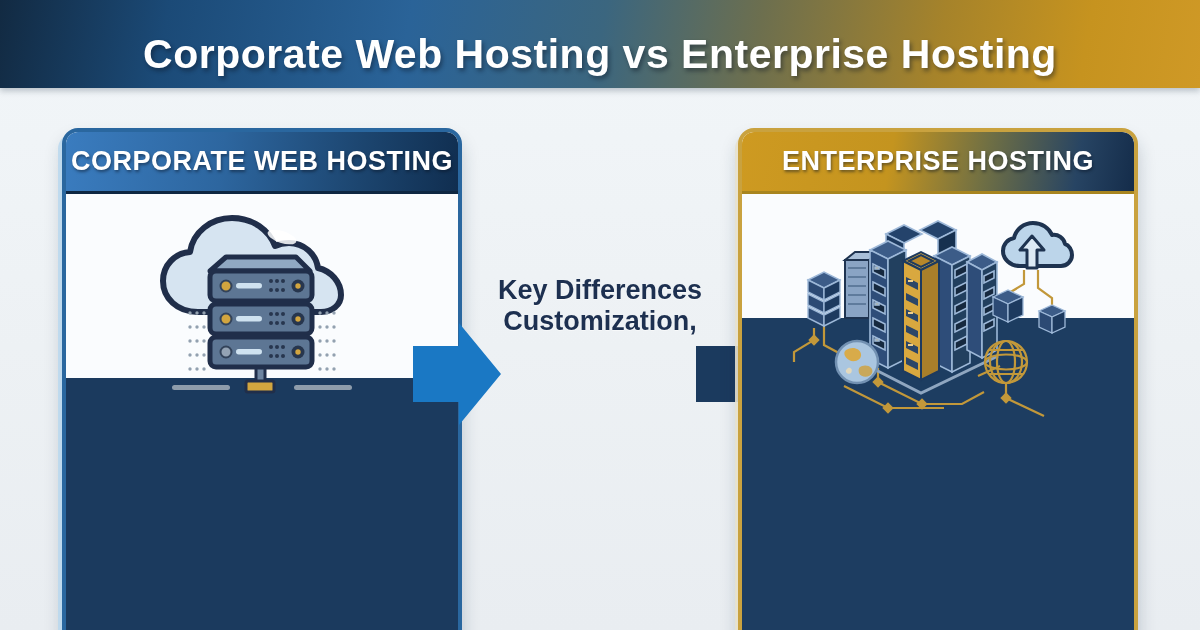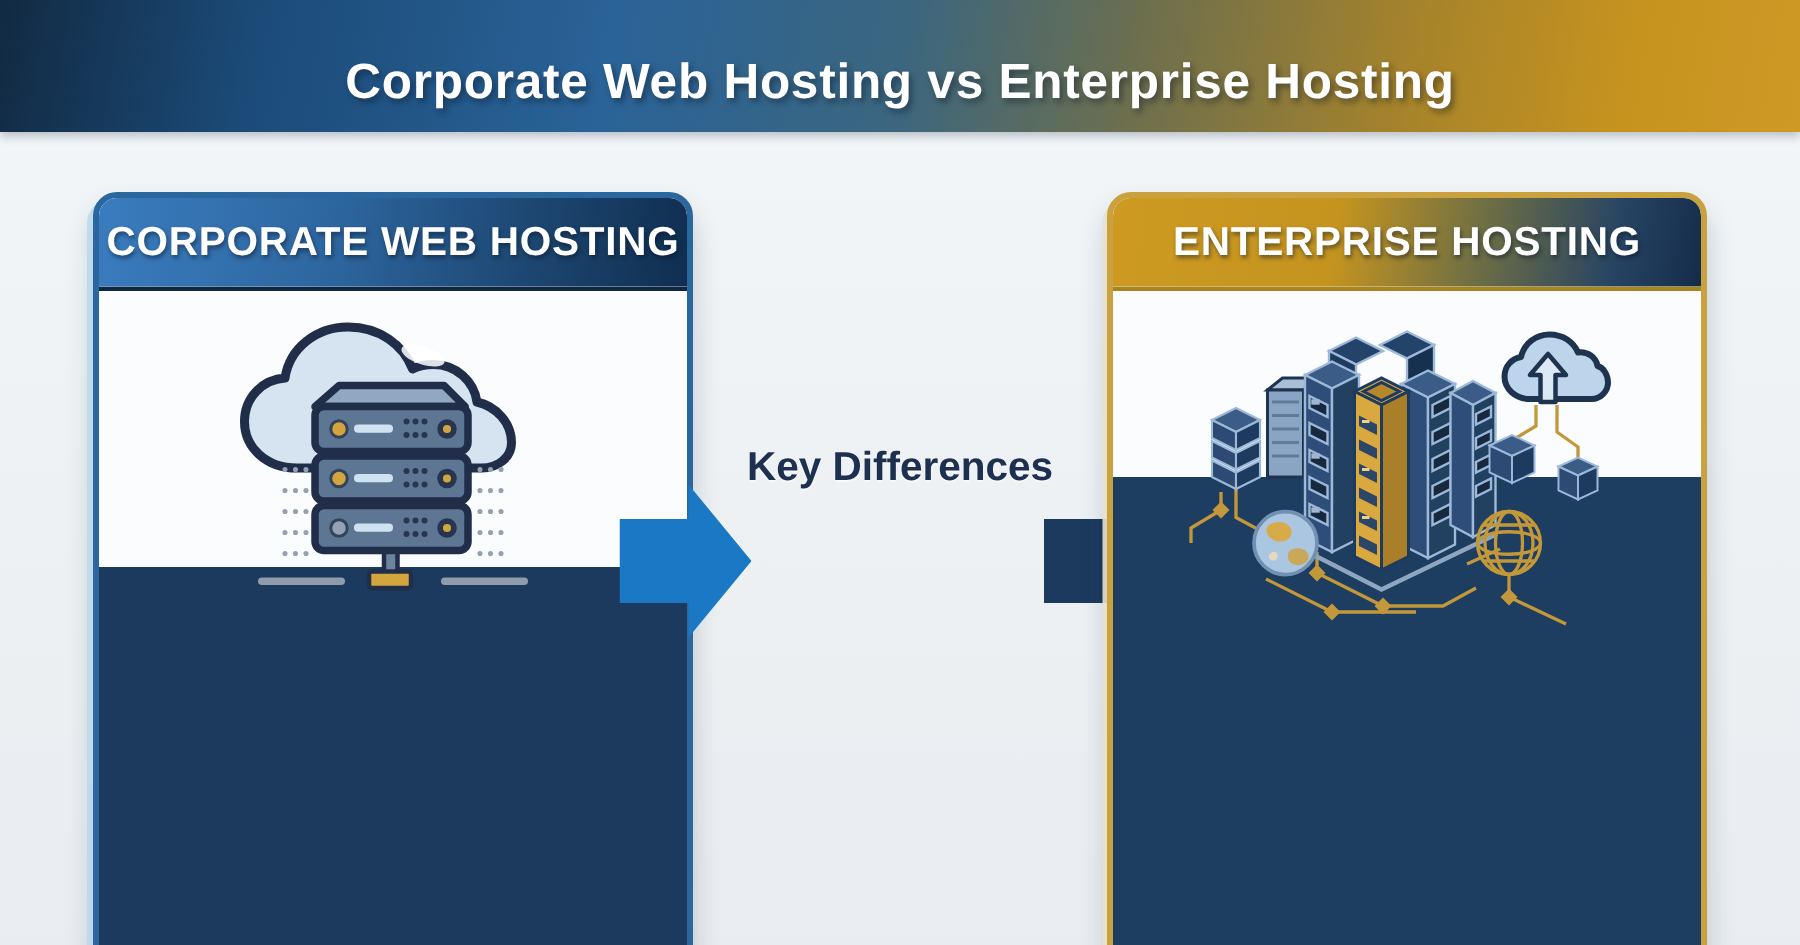--- a/index.html
+++ b/index.html
@@ -15,21 +15,21 @@
   
   .banner {
     position: absolute; left: 0; top: 0; width: 1200px; height: 88px;
     background: linear-gradient(100deg,
       #122a42 0%, #1b4a77 14%, #2a6398 34%, #3b667f 50%,
       #6d6f4e 63%, #a6832a 78%, #c6931f 90%, #cf9926 100%);
     display: flex; align-items: center; justify-content: center;
     box-shadow: 0 3px 6px rgba(20,40,60,.25);
   }
   .banner h1 {
-    color: #ffffff; font-size: 33px; font-weight: bold; letter-spacing: .5px;
+    color: #ffffff; font-size: 41px; font-weight: bold; letter-spacing: .5px;
     text-shadow: 2px 3px 4px rgba(10,20,35,.45);
     white-space: nowrap;
     margin-top: 20px;
   }
 
   
   .card {
     position: absolute; top: 128px; width: 400px; height: 579px;
     border-radius: 16px; background: #fafcfe; overflow: hidden;
   }
@@ -65,21 +65,21 @@
   .card-enterprise .navy-panel { top: 186px; background: #1d3d61; }
 
   .illus { position: absolute; }
   .illus-corporate { left: 66px; top: 73px; width: 260px; height: 200px; }
   .illus-enterprise { left: 6px; top: 68px; width: 380px; height: 230px; }
 
   
   .arrow-left-svg  { position: absolute; left: 413px; top: 323px; width: 88px; height: 102px; }
   .arrow-right-svg { position: absolute; left: 696px; top: 316px; width: 110px; height: 116px; }
   .center-text {
-    position: absolute; left: 468px; top: 296px; width: 264px;
+    position: absolute; left: 468px; top: 275px; width: 264px;
     text-align: center; color: #1d3050;
     font-size: 27px; font-weight: bold; line-height: 1.16;
     text-shadow: 0 1px 1px rgba(255,255,255,.6);
   }
   .center-text span { display: block; }
 </style>
 </head>
 <body>
 
 <div class="canvas">
@@ -202,20 +202,21 @@
       <span>CORPORATE WEB HOSTING</span>
     </div>
   </section>
 
   <svg class="arrow-left-svg" viewBox="0 0 88 102" xmlns="http://www.w3.org/2000/svg">
     <polygon points="0,23 46,23 46,0 88,51 46,102 46,79 0,79" fill="#1a78c4"></polygon>
   </svg>
 
   <div class="center-text">
     <span>Key Differences</span>
+    <span>Customization,</span>
   </div>
 
   <svg class="arrow-right-svg" viewBox="0 0 110 116" xmlns="http://www.w3.org/2000/svg">
     <polygon points="0,30 48,30 48,10 94,58 48,106 48,86 0,86" fill="#1b3a5e"></polygon>
     <path d="M54,12 L104,58 L54,104" stroke="#f4f7f9" stroke-width="11" fill="none"></path>
   </svg>
 
   <section class="card card-enterprise">
     <div class="navy-panel"></div>
 

